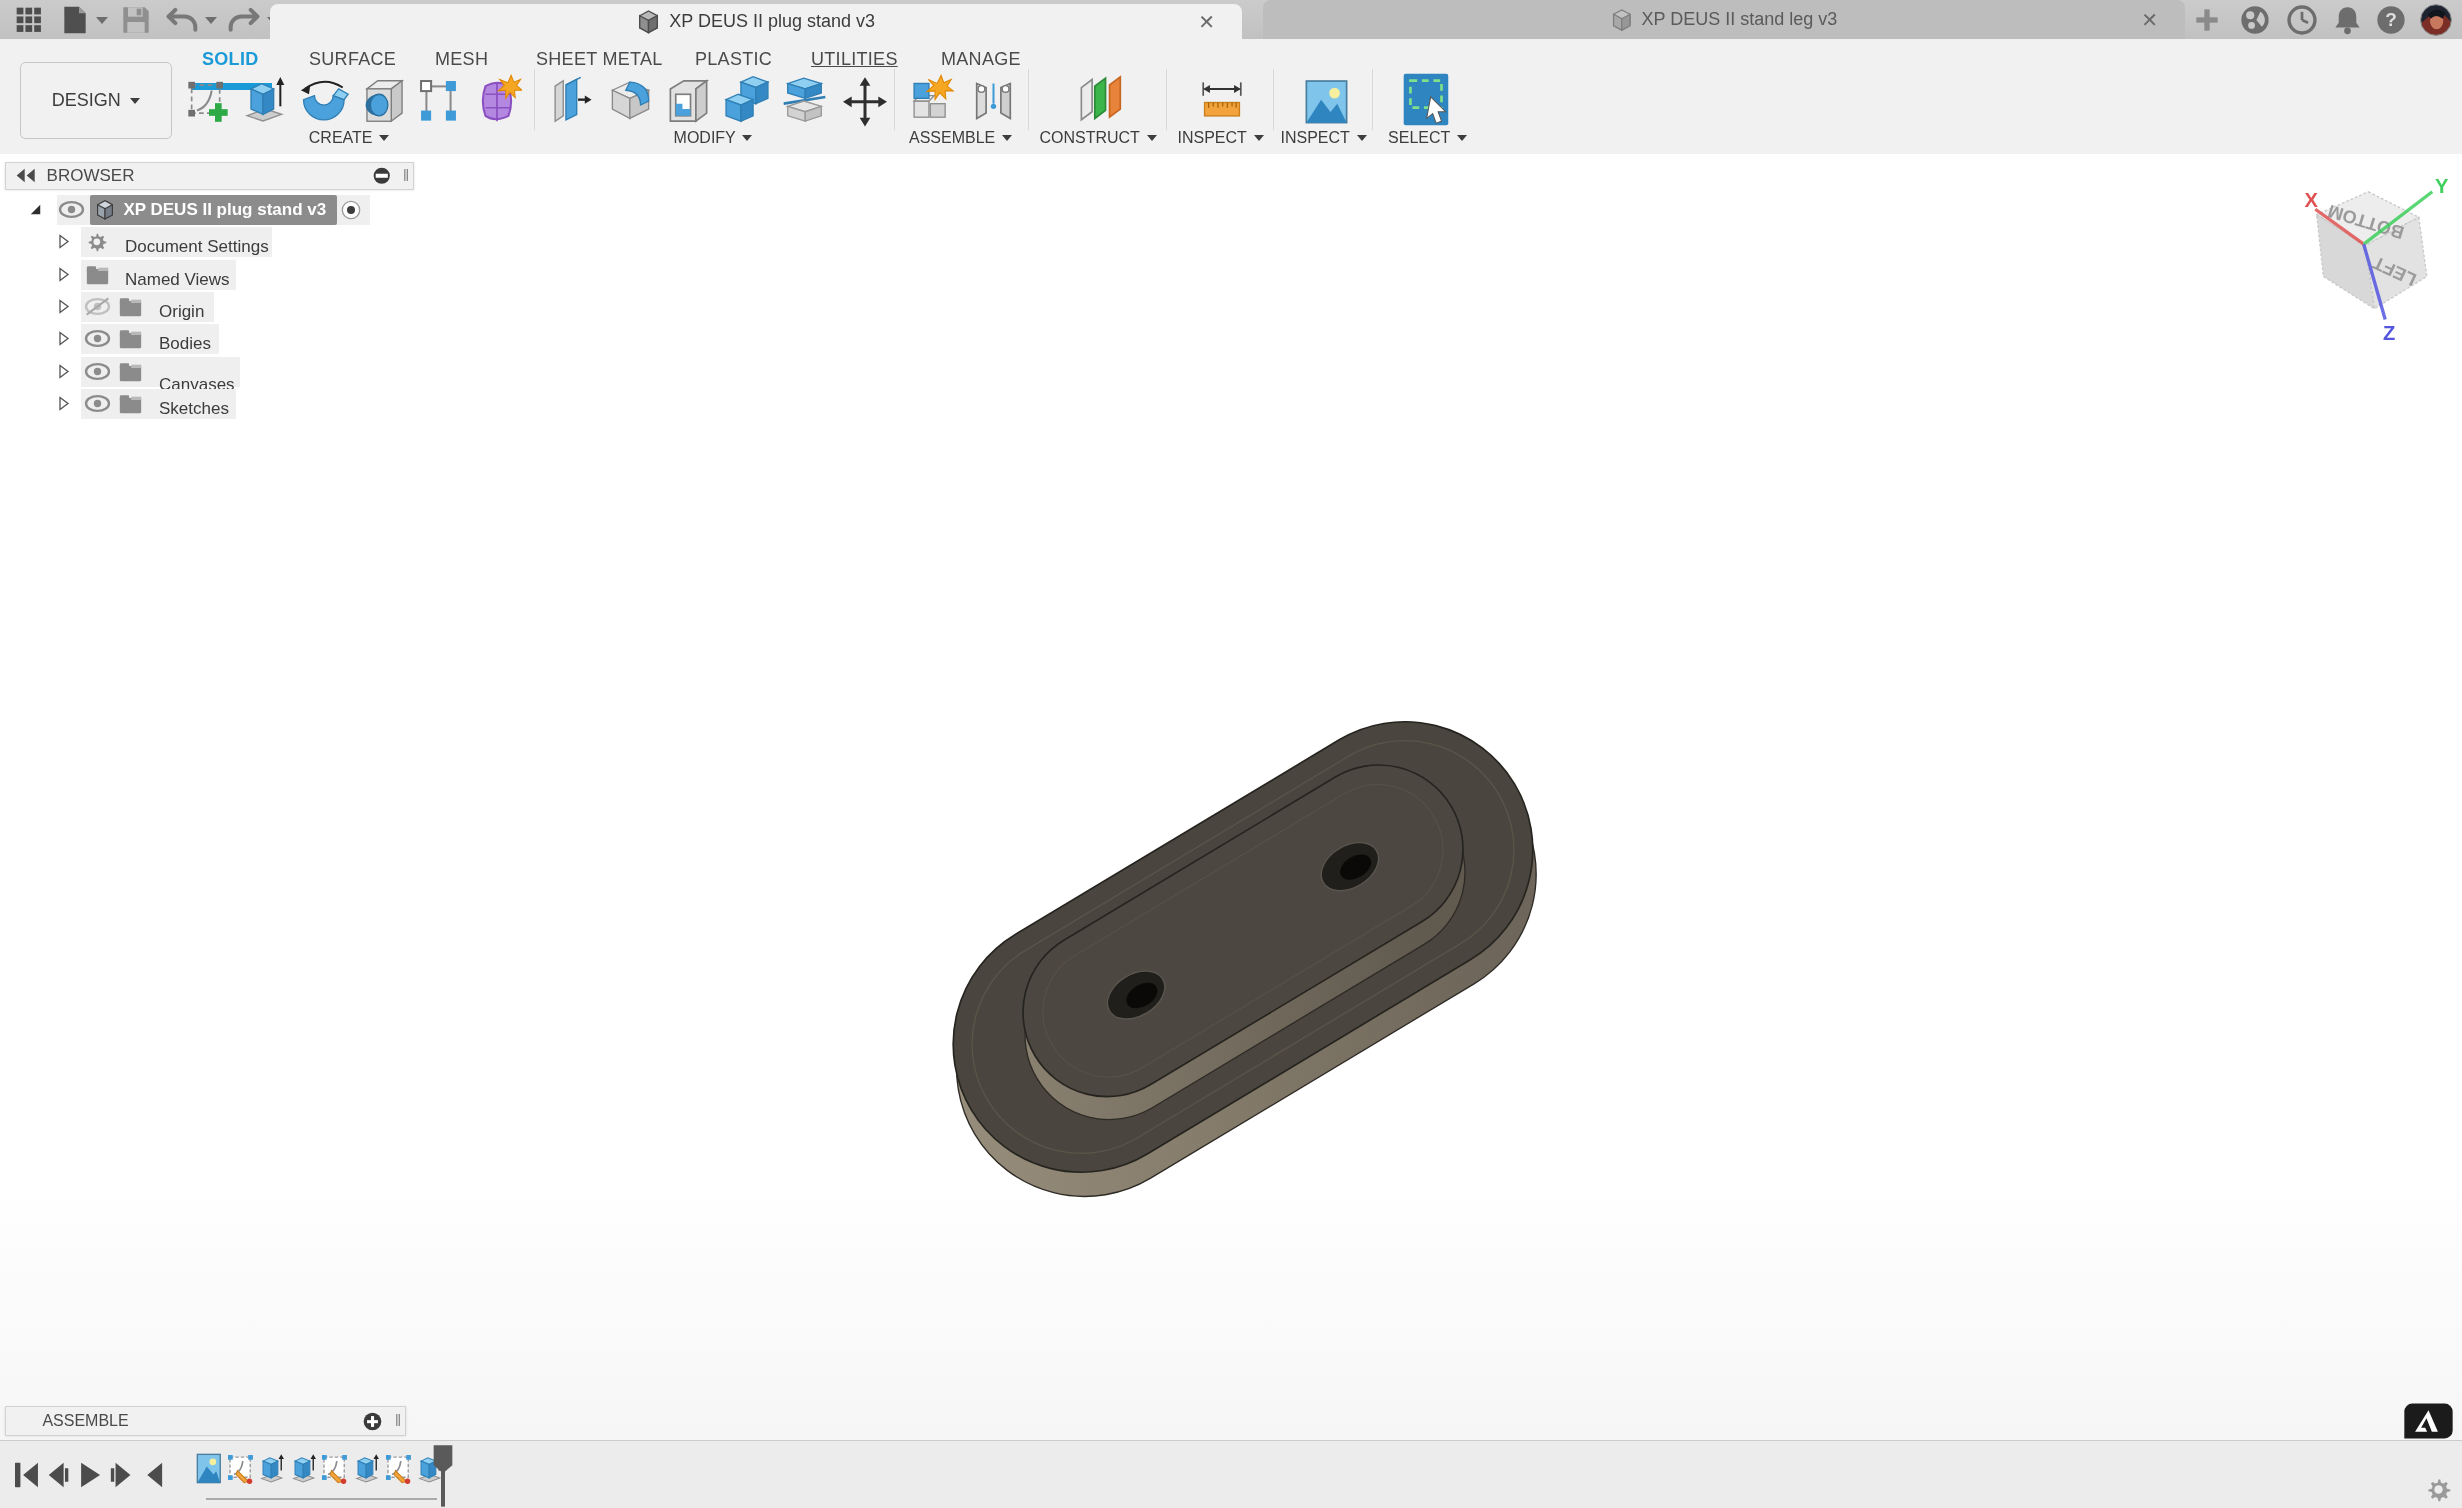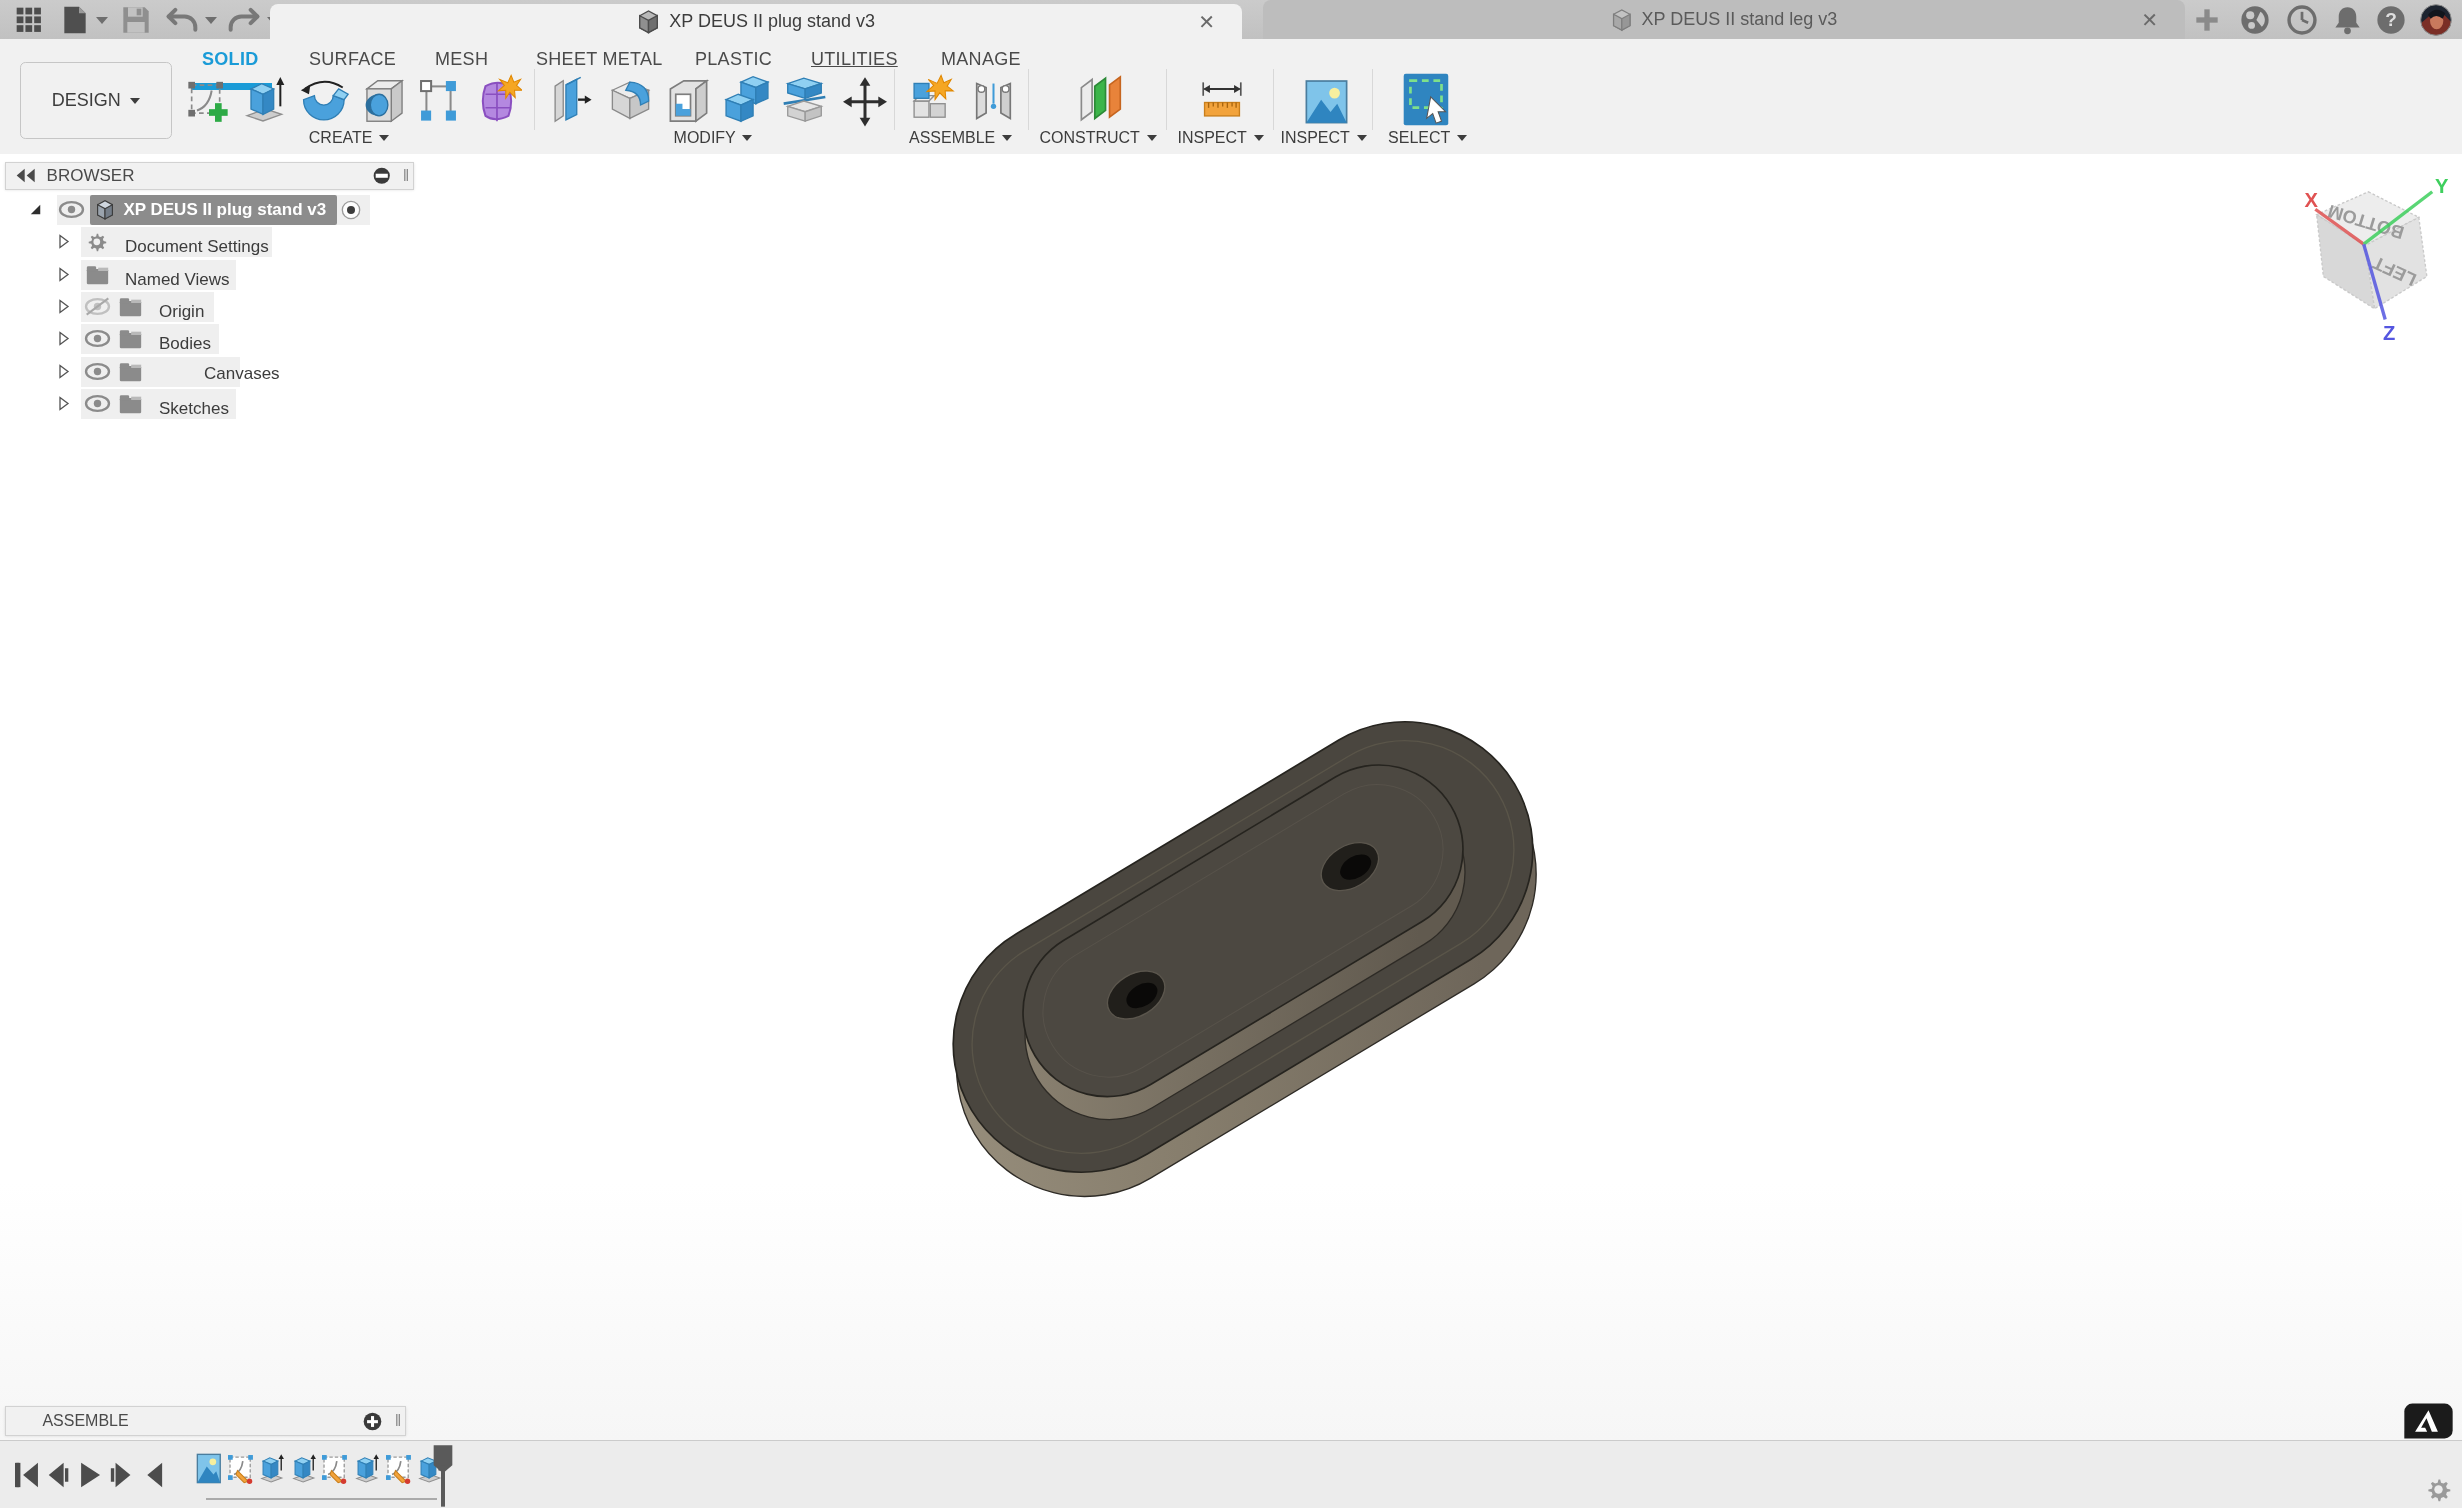--- a/index.html
+++ b/index.html
@@ -567,21 +567,21 @@
           </svg>
         <svg class="abs" style="left:84px;top:5.4px;" width="27" height="19" viewBox="0 0 40 28">
             <ellipse cx="20" cy="14" rx="17" ry="11" fill="none" stroke="#8b8b8b" stroke-width="3.5"></ellipse>
             <circle cx="20" cy="14" r="5.5" fill="#8b8b8b"></circle>
           </svg>
         <svg class="abs" style="left:119px;top:4.7px;" width="23" height="20" viewBox="0 0 34 30">
             <rect x="1" y="6" width="32" height="23" rx="2" fill="#8b8b8b"></rect>
             <rect x="1" y="2" width="14" height="8" rx="2" fill="#8b8b8b"></rect>
             <rect x="18" y="4" width="15" height="5" fill="#b9b9b9"></rect>
           </svg>
-        <span class="tree-label abs" style="left:159px;top:2px;margin-left:45px;">Canvases</span>
+        <span class="tree-label abs" style="left:159px;top:13px;">Canvases</span>
       </div>
 
       <div class="abs brow" style="left:0;top:235px;width:418px;height:30px;">
         <div class="rowbg" style="left:81px;width:155px;"></div>
         <svg class="abs" style="left:58px;top:7.4px;" width="12" height="15" viewBox="0 0 18 22">
             <polygon points="3,2 15,11 3,20" fill="#fff" stroke="#555" stroke-width="2"></polygon>
           </svg>
         <svg class="abs" style="left:84px;top:5.4px;" width="27" height="19" viewBox="0 0 40 28">
             <ellipse cx="20" cy="14" rx="17" ry="11" fill="none" stroke="#8b8b8b" stroke-width="3.5"></ellipse>
             <circle cx="20" cy="14" r="5.5" fill="#8b8b8b"></circle>

